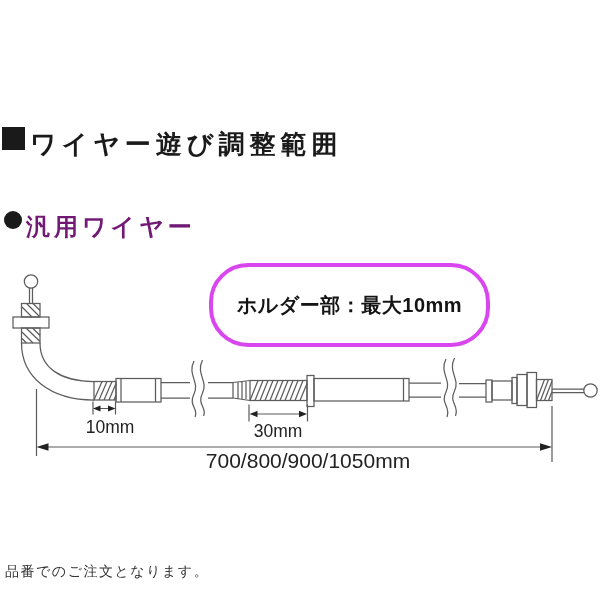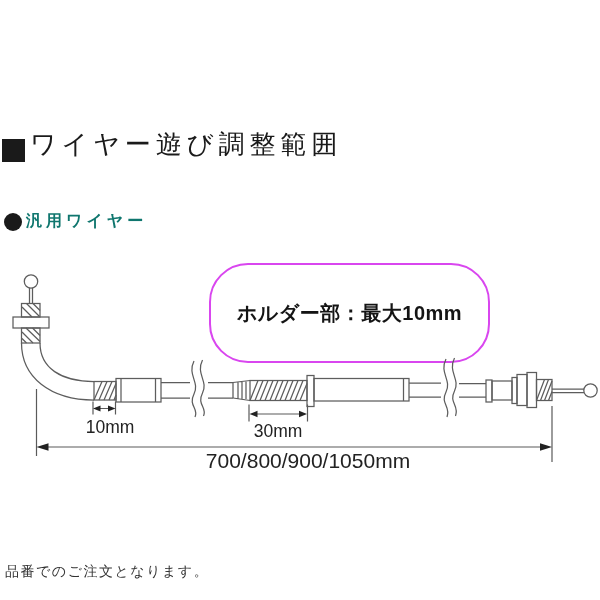--- a/index.html
+++ b/index.html
@@ -4,33 +4,33 @@
 <style>
   html,body{margin:0;padding:0;}
   body{
     width:600px;height:600px;position:relative;background:#ffffff;
     font-family:"Liberation Sans","DejaVu Sans",sans-serif;
     overflow:hidden;color:#1c1c1c;
   }
   .abs{position:absolute;}
   
   .main-heading{
-    left:2px;top:127px;display:flex;align-items:flex-end;
-    font-size:26px;font-weight:normal;letter-spacing:5px;color:#1a1a1a;white-space:nowrap;
+    left:2px;top:127px;display:flex;align-items:flex-start;
+    font-size:26px;font-weight:bold;letter-spacing:5px;color:#1a1a1a;white-space:nowrap;
   }
   .square-bullet{width:23px;height:23px;background:#1a1a1a;display:inline-block;margin-right:5px;flex:0 0 auto;}
   .sub-heading{
-    left:4px;top:211px;display:flex;align-items:center;
-    font-size:16px;font-weight:bold;letter-spacing:4px;color:#0f766e;white-space:nowrap;
+    left:4px;top:211px;display:flex;align-items:flex-start;
+    font-size:24px;font-weight:bold;letter-spacing:4px;color:#701a75;white-space:nowrap;
   }
   .circle-bullet{width:18px;height:18px;background:#1a1a1a;border-radius:50%;display:inline-block;margin-right:4px;flex:0 0 auto;}
   
   .callout{
-    left:209px;top:263px;width:281px;height:100px;box-sizing:border-box;
-    border:2px solid #d946ef;border-radius:39px;
+    left:209px;top:263px;width:281px;height:84px;box-sizing:border-box;
+    border:4px solid #d946ef;border-radius:39px;
     display:flex;flex-direction:column;justify-content:center;align-items:center;
     font-size:20px;font-weight:bold;line-height:25px;letter-spacing:0.5px;color:#141414;
     white-space:nowrap;
   }
   
   .diagram{left:0;top:250px;width:600px;height:230px;}
   .diagram .part{stroke:#5d5d5d;stroke-width:1.25;fill:none;}
   .diagram .dimline{stroke:#5a5a5a;stroke-width:1.2;fill:none;}
   .diagram .arrowhead{fill:#222;stroke:none;}
   .diagram text{fill:#222;stroke:none;font-family:"Liberation Sans","DejaVu Sans",sans-serif;}

